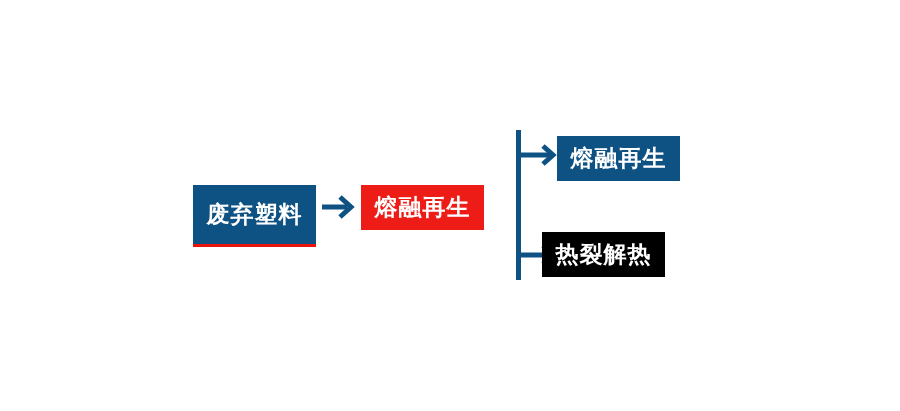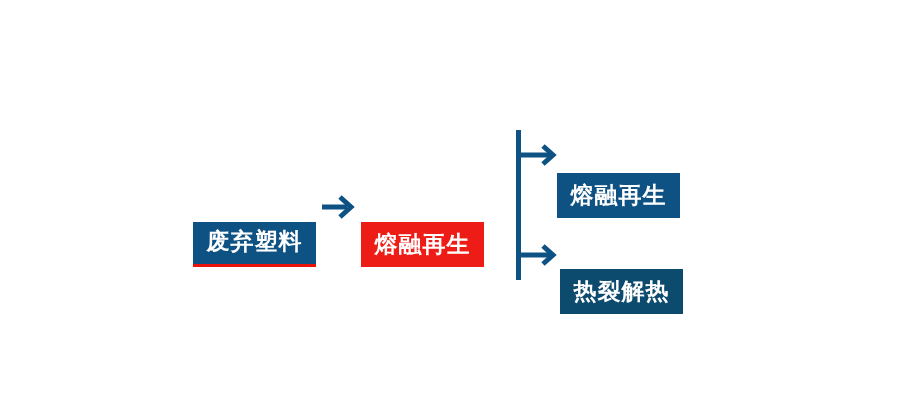--- a/index.html
+++ b/index.html
@@ -27,32 +27,30 @@
     align-items: center;
     justify-content: center;
     box-sizing: border-box;
     color: #ffffff;
     font-size: 23px;
     font-weight: 700;
     letter-spacing: 1px;
     line-height: 1;
     white-space: nowrap;
     user-select: none;
-    margin-top: 37px;
   }
 
   
   #node-waste-plastic {
     left: 193px;
     top: 185px;
     width: 123px;
-    height: 45px;
+    height: 62px;
     background: #0e5183;
     border-bottom: 3px solid #e8140c;
-    font-family: Liberation Mono, monospace;
   }
 
   
   #node-crushing-equipment {
     left: 361px;
     top: 185px;
     width: 123px;
     height: 45px;
     background: #ed1c16;
   }
@@ -61,25 +59,25 @@
   #node-melt-regeneration {
     left: 557px;
     top: 136px;
     width: 123px;
     height: 45px;
     background: #0e5183;
   }
 
   
   #node-pyrolysis {
-    left: 560px;
+    left: 542px;
     top: 232px;
     width: 123px;
     height: 45px;
-    background: #0c4a6e;
+    background: #000000;
   }
 
   
   #connector-main-arrow {
     position: absolute;
     left: 320px;
     top: 192px;
     width: 38px;
     height: 30px;
   }

